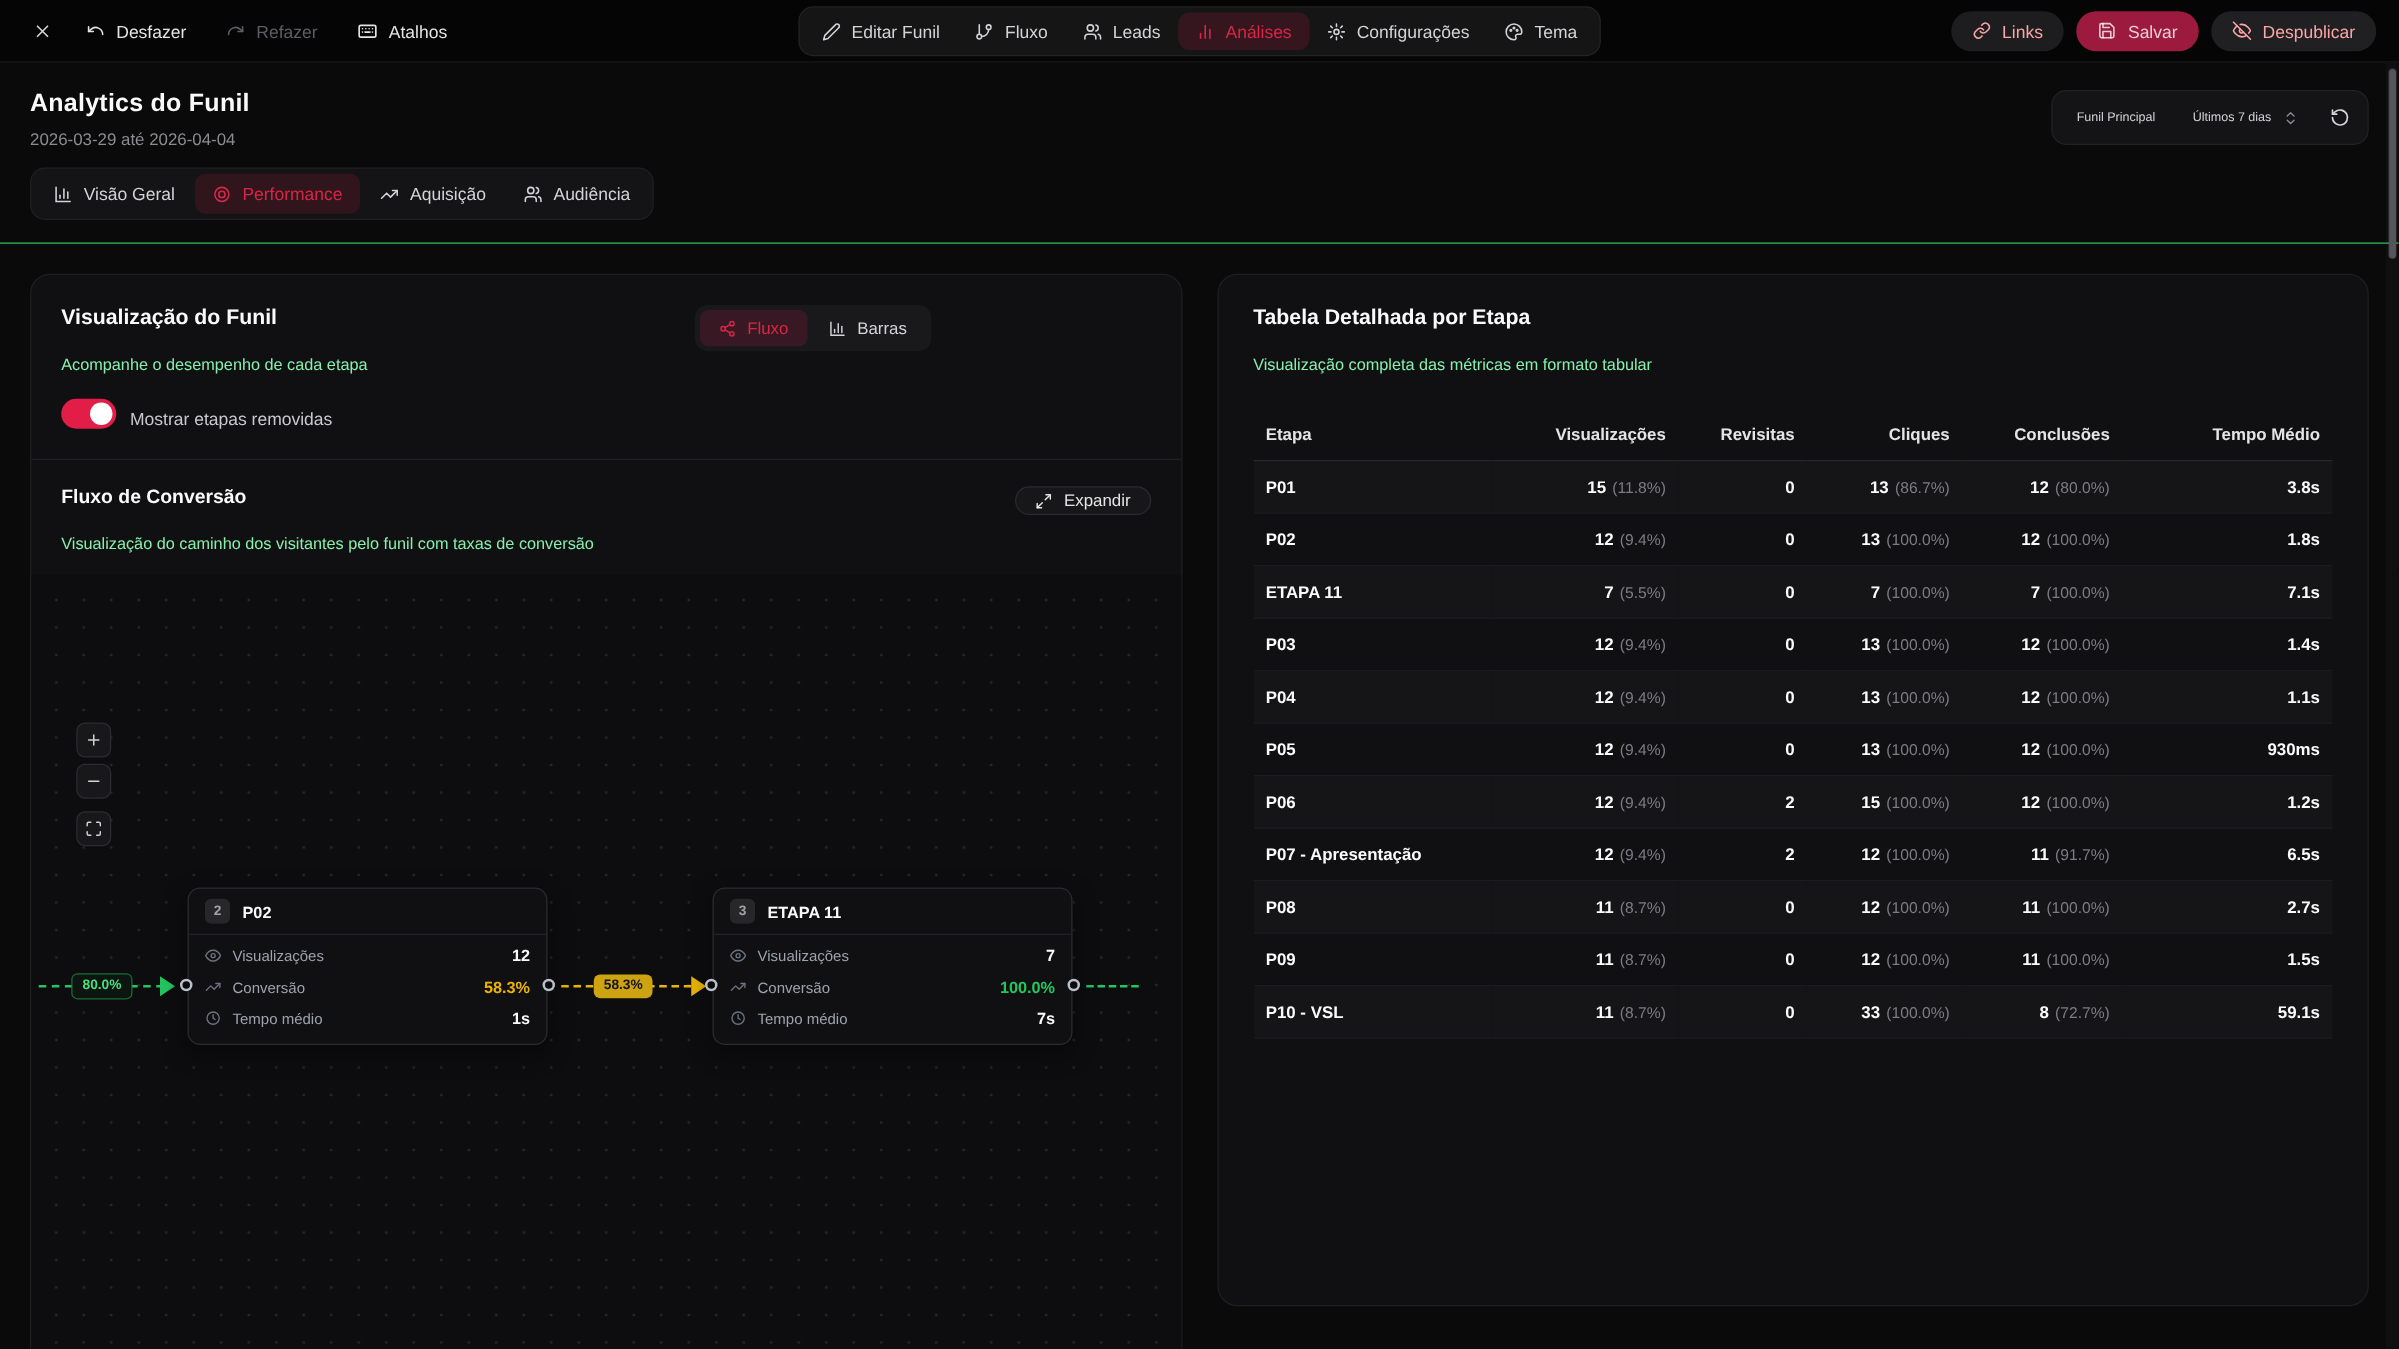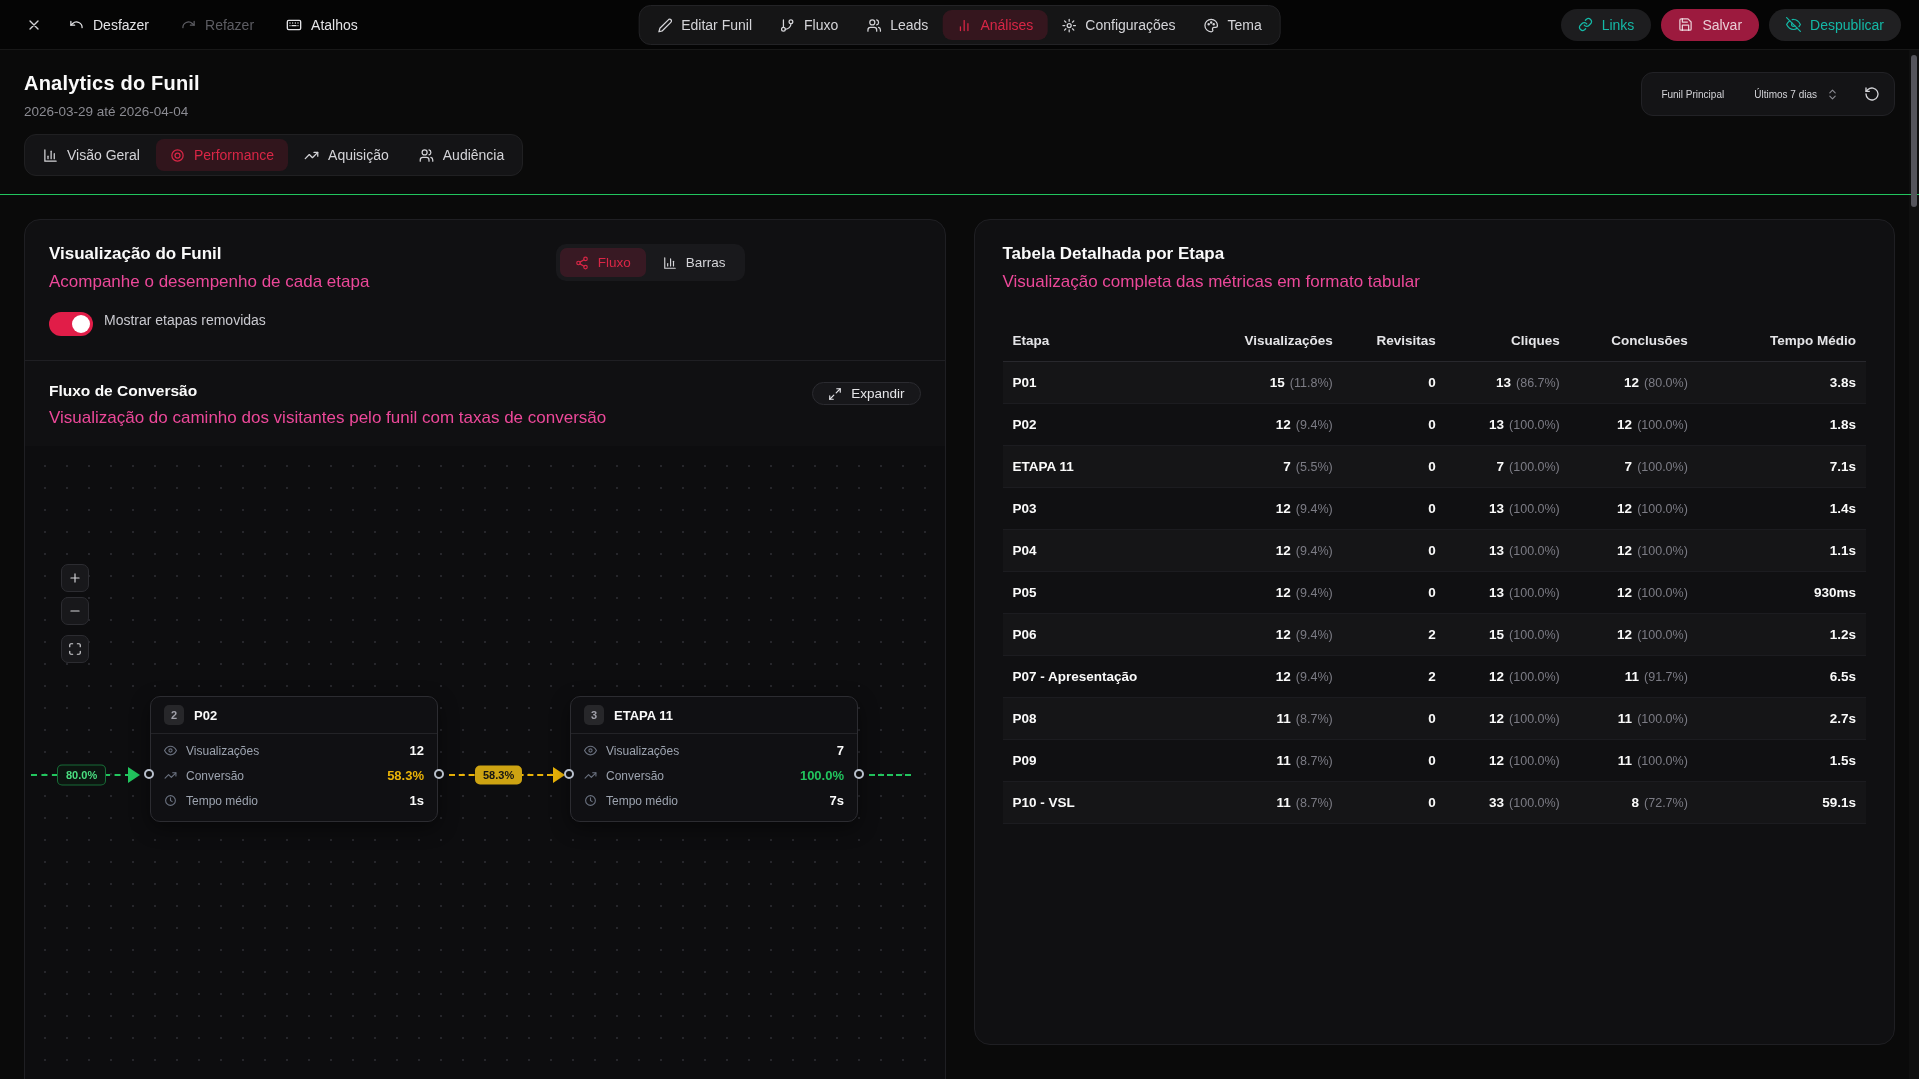--- a/index.html
+++ b/index.html
@@ -17,21 +17,21 @@
   .tb-btn{display:flex;align-items:center;gap:9px;padding:8px 13px;font-size:14px;color:#e4e4e7;
     background:none;border:none;border-radius:8px}
   .tb-btn.muted{color:#5d5d63}
   .tb-center{position:absolute;left:50%;top:5px;transform:translateX(-50%);display:flex;
     background:#151516;border:1px solid #232326;border-radius:12px;padding:4px;gap:0}
   .nav-item{display:flex;align-items:center;gap:9px;padding:7px 14px;border-radius:9px;
     font-size:14px;color:#d4d4d8;background:none;border:none}
   .nav-item.active{background:rgba(225,29,72,.16);color:#d92646}
   .tb-right{display:flex;align-items:center;gap:10px}
   .pill{display:flex;align-items:center;gap:9px;padding:8px 17px;border-radius:999px;font-size:14px;
-    background:#1d1d1f;color:#14b8a6;border:none}
+    background:#1d1d1f;color:#fca5a5;border:none}
   .pill.save{background:#9c1a3e;color:rgba(255,255,255,.78)}
   .pill.ghost{background:#202022}
 
   
   .page-head{display:flex;justify-content:space-between;align-items:flex-start;padding:22px 24px 0}
   .page-title{font-size:20px;font-weight:700;color:#fafafa;letter-spacing:.2px}
   .date-range{margin-top:9px;font-size:13.5px;color:#8b8b92}
   .controls{display:flex;align-items:center;background:#141416;border:1px solid #222226;
     border-radius:12px;padding:5px;gap:2px}
   .ctl-btn{display:flex;align-items:center;gap:9px;padding:8px 14px;font-size:10px;color:#d4d4d8;
@@ -45,26 +45,26 @@
     border-radius:8px;background:none;border:none}
   .tab.active{background:rgba(225,29,72,.14);color:#d92646}
 
   
   .content{display:grid;grid-template-columns:1fr 1fr;gap:28px;padding:24px;align-items:start}
   .card{background:#101012;border:1px solid #1f1f23;border-radius:16px}
   .left-card{height:905px;display:flex;flex-direction:column;overflow:hidden}
   .card-sec{padding:24px}
   .sec-head{display:flex;justify-content:space-between;align-items:flex-start}
   .card-title{font-size:17px;font-weight:700;color:#fafafa}
-  .card-sub{margin-top:8px;font-size:17px;color:#ec4899}
+  .card-sub{margin-top:20px;font-size:13px;color:#86efac}
   .seg{display:flex;background:#19191c;border-radius:10px;padding:4px;gap:2px;margin-right:176px}
   .seg-btn{display:flex;gap:9px;align-items:center;padding:7px 15px;font-size:13.5px;color:#d4d4d8;
     border-radius:7px;background:none;border:none}
   .seg-btn.active{background:rgba(225,29,72,.16);color:#d92646}
-  .toggle-row{display:flex;align-items:flex-start;gap:11px;margin-top:20px}
+  .toggle-row{display:flex;align-items:flex-end;gap:11px;margin-top:20px}
   .switch{width:44px;height:24px;background:#e11d48;border-radius:999px;position:relative;border:none}
   .switch::after{content:"";position:absolute;right:3px;top:3px;width:18px;height:18px;border-radius:50%;background:#fff}
   .toggle-label{font-size:14px;color:#c9c9cf}
 
   
   .flow-sec{border-top:1px solid #1f1f23;flex:1;display:flex;flex-direction:column;min-height:0}
   .flow-head{display:flex;justify-content:space-between;align-items:flex-start;padding:21px 24px 18px}
   .flow-title{font-size:15.5px;font-weight:700;color:#fafafa}
   .expand-btn{display:flex;gap:9px;align-items:center;padding:3px 15px;border:1px solid #2b2b30;
     background:#17171a;border-radius:999px;font-size:13.5px;color:#e4e4e7}

